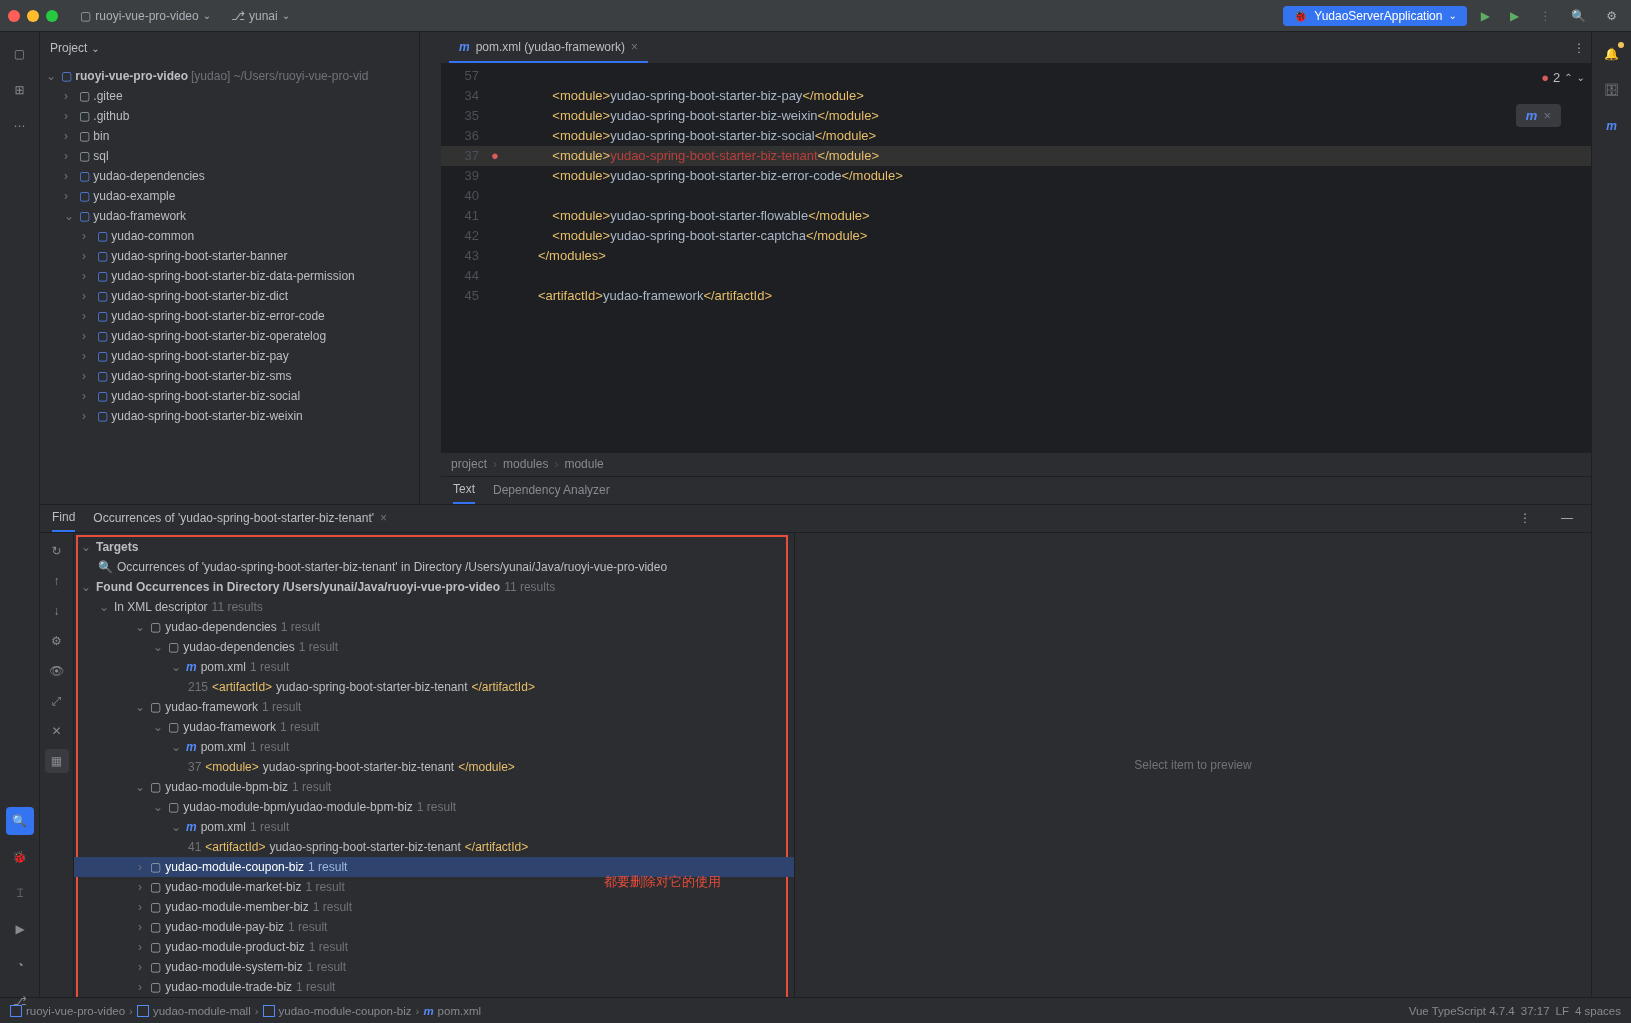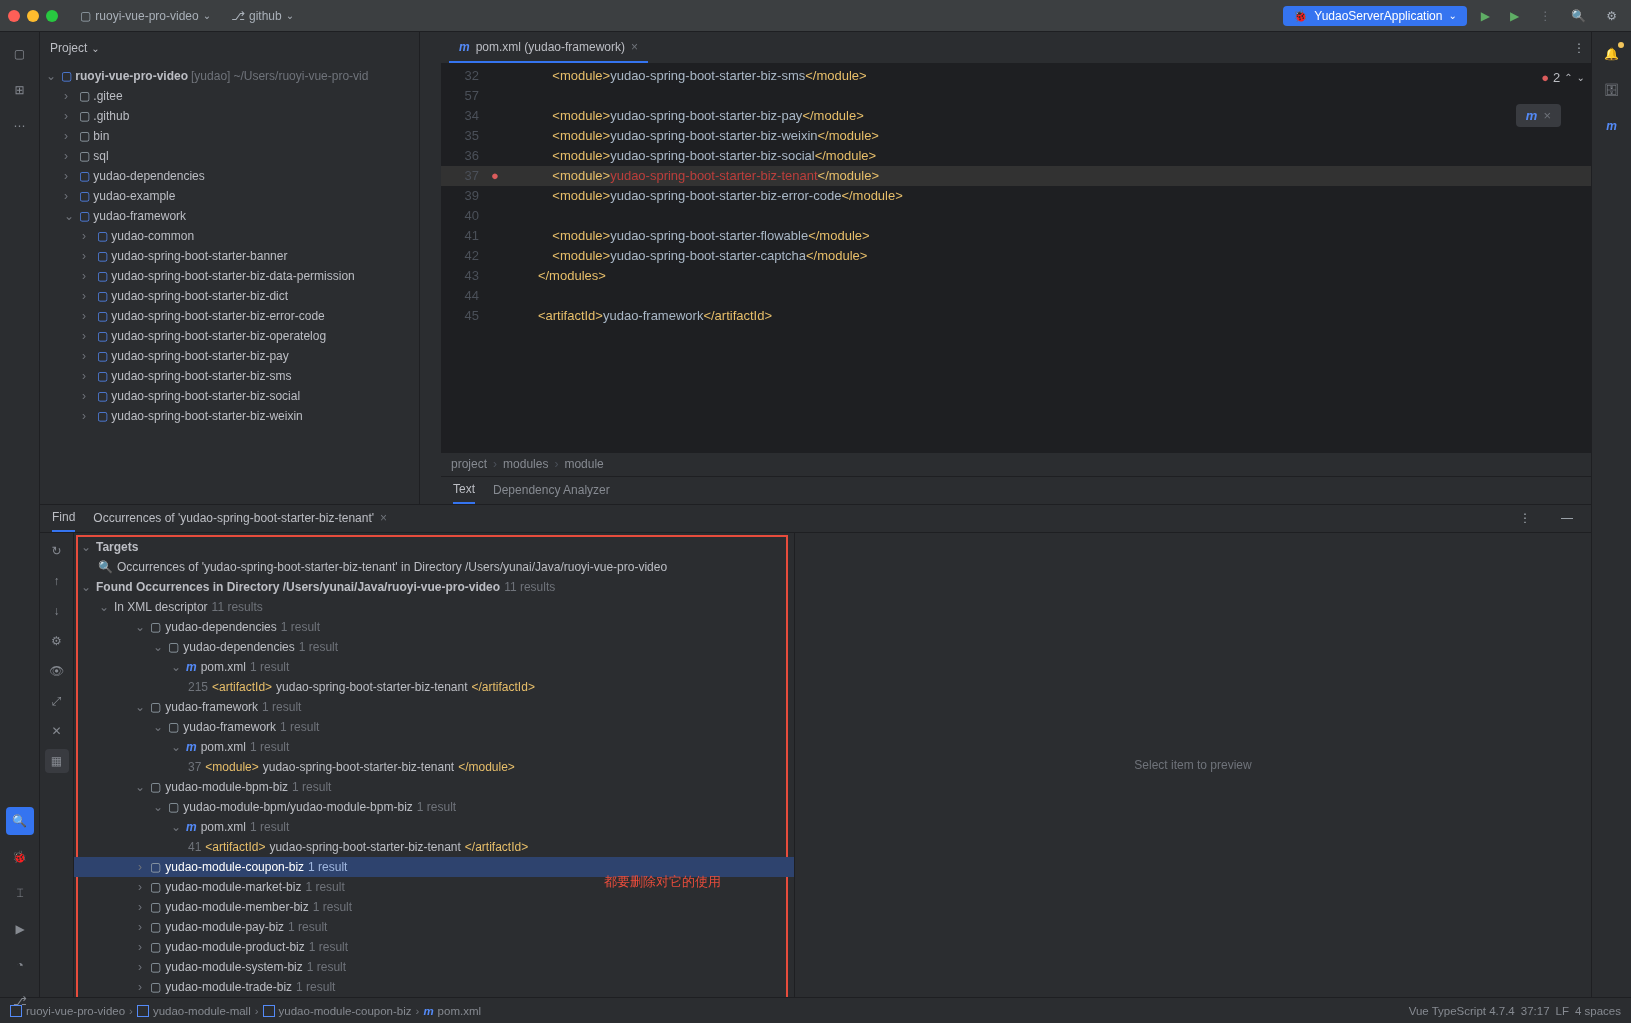--- a/index.html
+++ b/index.html
@@ -93,21 +93,21 @@
       <div class="dot dot-y"></div>
       <div class="dot dot-g"></div>
     </div>
     <div class="tb-item">
       <span class="folder-icon">▢</span>
       <span>ruoyi-vue-pro-video</span>
       <span class="chevron">⌄</span>
     </div>
     <div class="tb-item">
       <span>⎇</span>
-      <span>github</span>
+      <span>yunai</span>
       <span class="chevron">⌄</span>
     </div>
     <div class="tb-spacer"></div>
     <div class="run-config">
       <span>🐞</span>
       <span>YudaoServerApplication</span>
       <span class="chevron">⌄</span>
     </div>
     <div class="tb-item green-play">▶</div>
     <div class="tb-item green-play">▶</div>
@@ -240,24 +240,20 @@
             <div class="editor-tab active">
               <span class="tab-icon-m">m</span>
               <span>pom.xml (yudao-framework)</span>
               <span class="close">×</span>
             </div>
             <div style="flex:1"></div>
             <div class="tb-item">⋮</div>
           </div>
           <div class="editor-body" id="editor-body">
               <div style="display: flex; flex-direction: column; width: 100%; padding-top: 2px;">
-                <div class="code-line">
-                  <div class="gutter-col">32</div>
-                  <div class="code-col" style="padding-left:20px">            <span class="hl-mod-tag">&lt;module&gt;</span><span class="hl-text">yudao-spring-boot-starter-biz-sms</span><span class="hl-mod-tag">&lt;/module&gt;</span></div>
-                </div>
                 <div class="code-line">
                   <div class="gutter-col">57</div>
                   <div class="code-col" style="padding-left:20px"></div>
                 </div>
                 <div class="code-line">
                   <div class="gutter-col">34</div>
                   <div class="code-col" style="padding-left:20px">            <span class="hl-mod-tag">&lt;module&gt;</span><span class="hl-text">yudao-spring-boot-starter-biz-pay</span><span class="hl-mod-tag">&lt;/module&gt;</span></div>
                 </div>
                 <div class="code-line">
                   <div class="gutter-col">35</div>

